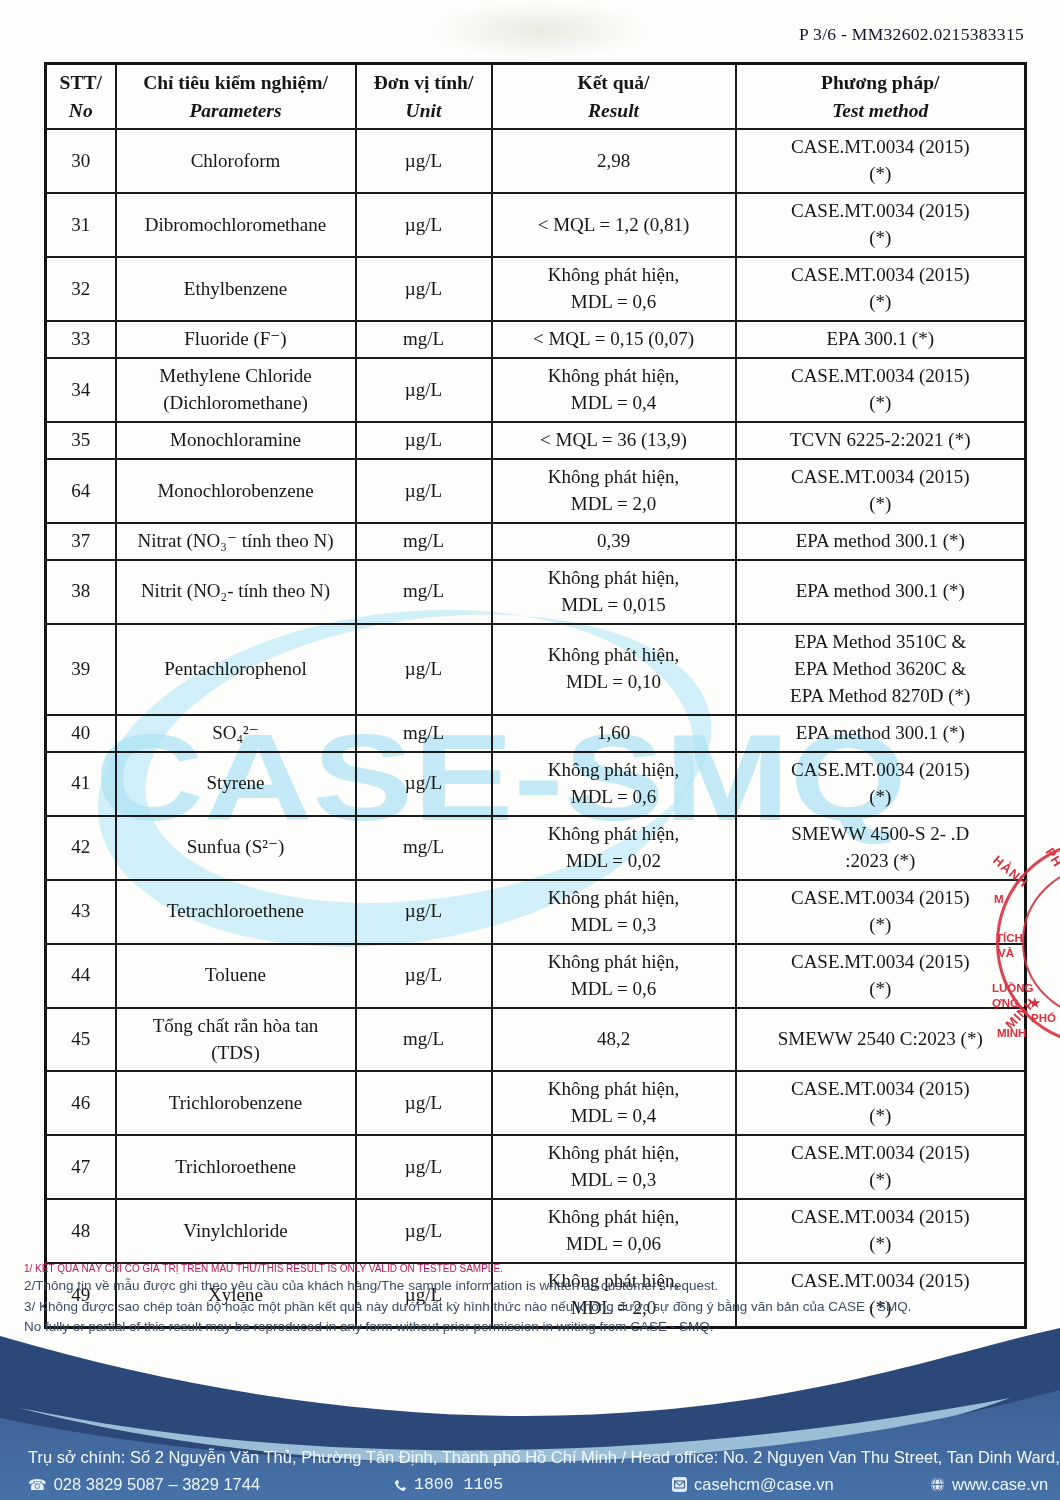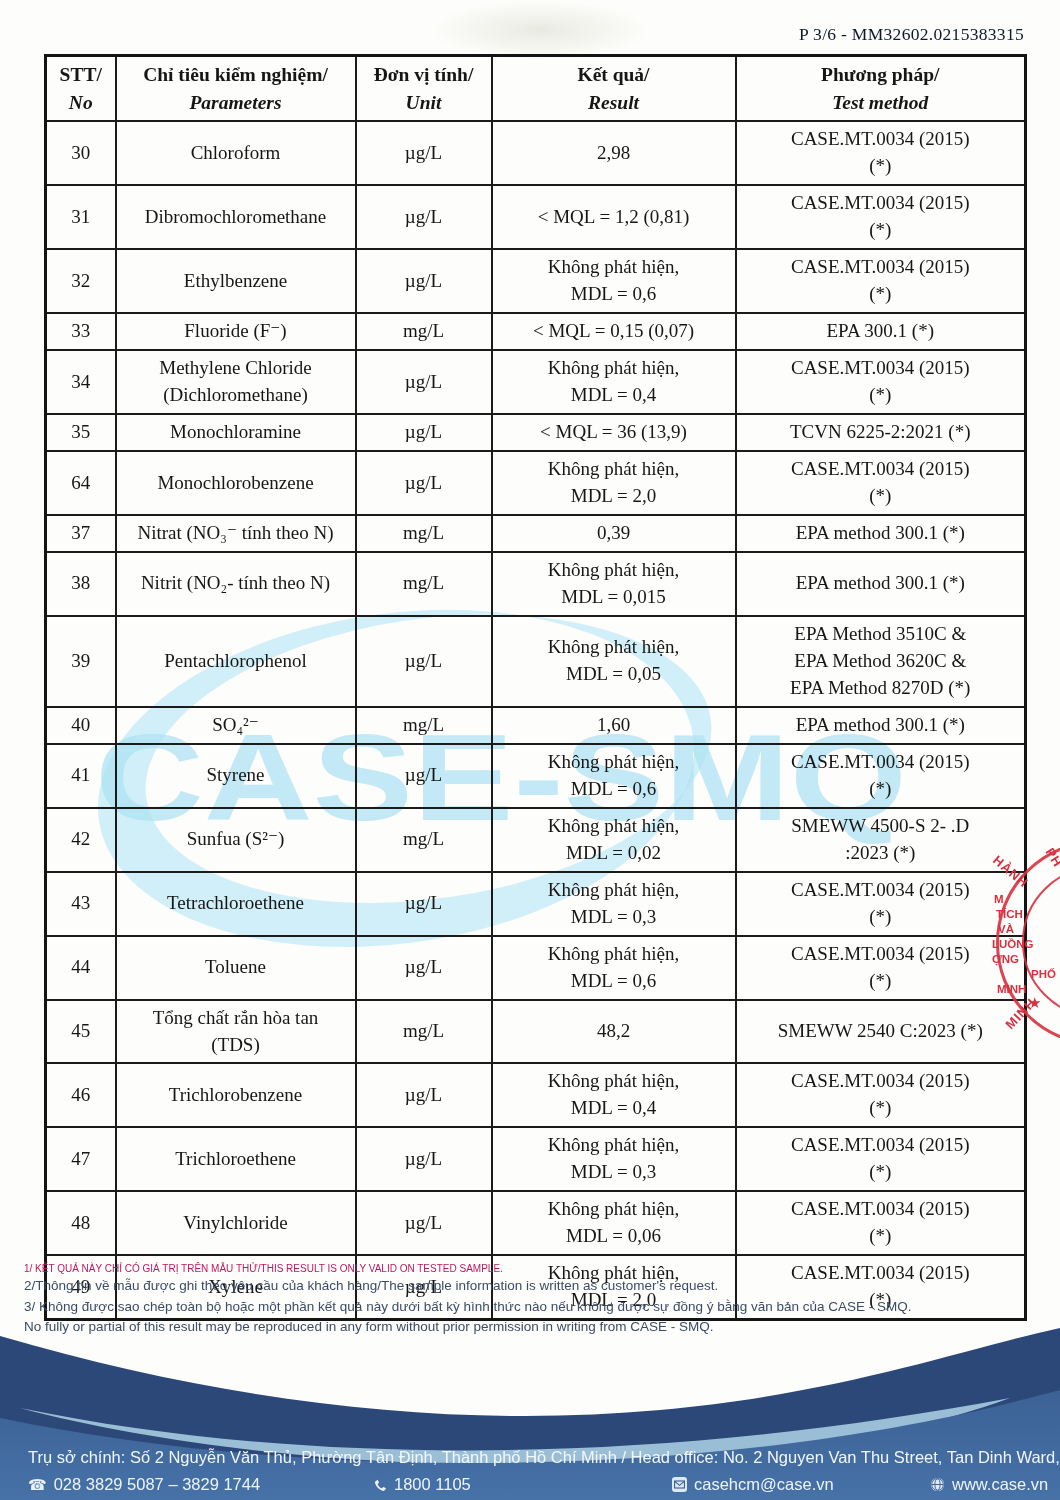--- a/index.html
+++ b/index.html
@@ -16,21 +16,21 @@
     pointer-events:none;
   }
   .page-label{
     position:absolute; top:24px; right:36px;
     font-size:17.5px; letter-spacing:.3px; color:#0f172a;
   }
   
   .wm{ position:absolute; left:0; top:520px; width:1060px; height:500px; z-index:0; }
   
   table.results{
-    position:absolute; left:44px; top:54px; width:980px;
+    position:absolute; left:44px; top:62px; width:980px;
     border-collapse:collapse; z-index:1; background:transparent;
     table-layout:fixed;
   }
   table.results th, table.results td{
     border:2px solid #1b1b1b; text-align:center; vertical-align:middle;
     padding:4px 4px; line-height:1.42; font-size:19px;
   }
   table.results{ border:3px solid #141414; }
   th .vi{ font-weight:bold; font-size:19.5px; }
   th .en{ font-weight:bold; font-style:italic; font-size:19.5px; }
@@ -55,21 +55,21 @@
   .footer{ position:absolute; left:0; top:1320px; width:1060px; height:180px; z-index:1;
            font-family:"Liberation Sans","DejaVu Sans",sans-serif; }
   .footer svg{ position:absolute; left:0; top:0; }
   .footer .address{
     position:absolute; left:28px; top:128px; width:1020px;
     color:#f3f7fb; font-size:16.5px; white-space:nowrap;
   }
   .footer .contacts{ position:absolute; left:0; top:155px; width:1060px; height:24px; color:#eef4fa; font-size:16.5px; }
   .footer .citem{ position:absolute; display:flex; align-items:center; gap:7px; white-space:nowrap; }
   .footer .citem svg{ position:static; }
-  .c-phone{ left:28px; } .c-hotline{ left:372px; } .c-mail{ left:672px; } .c-web{ left:930px;text-align:center; }
+  .c-phone{ left:28px; } .c-hotline{ left:392px;font-family:Liberation Mono, monospace; } .c-mail{ left:672px; } .c-web{ left:930px;text-align:center; }
   .glyph-icon{ font-family:"DejaVu Sans",sans-serif; font-size:15px; color:#e9f1f9; }
 </style>
 </head>
 <body>
 
 <div class="page">
 
   <div class="smudge"></div>
 
   <div class="page-label">P 3/6 - MM32602.0215383315</div>
@@ -283,21 +283,21 @@
             <div class="ln">39</div>
           </td>
           <td>
             <div class="ln">Pentachlorophenol</div>
           </td>
           <td>
             <div class="ln">µg/L</div>
           </td>
           <td>
             <div class="ln">Không phát hiện,</div>
-            <div class="ln">MDL = 0,05</div>
+            <div class="ln">MDL = 0,10</div>
           </td>
           <td>
             <div class="ln">EPA Method 3510C &amp;</div>
             <div class="ln">EPA Method 3620C &amp;</div>
             <div class="ln">EPA Method 8270D (*)</div>
           </td>
         </tr>
         <tr>
           <td>
             <div class="ln">40</div>
@@ -488,23 +488,23 @@
       </tbody>
   </table>
 
   <div class="stamp">
     <div class="circ outer"></div>
     <div class="circ inner"></div>
     <div class="arc" style="left:4px; top:16px; transform:rotate(40deg);">HÀNH</div>
     <div class="arc" style="left:58px; top:2px; transform:rotate(58deg);">PH</div>
     <div class="lines" id="stamp-lines">
         <div style="padding-left: 2px;">M</div>
-        <div style="padding-left: 4px;">TÍCH</div>
+        <div style="padding-left: 4px; margin-top: 24px;">TÍCH</div>
         <div style="padding-left: 6px;">VÀ</div>
-        <div style="padding-left: 0px;">LUỒNG</div>
+        <div style="padding-left: 0px; margin-top: 20px;">LUỒNG</div>
         <div style="padding-left: 0px;">ỢNG</div>
         <div style="padding-left: 3px; margin-left: 36px;">PHỐ</div>
         <div style="padding-left: 5px;">MINH</div>
       </div>
     <div class="arc" style="left:16px; top:158px; transform:rotate(-46deg);">MINH</div>
     <div class="star">★</div>
   </div>
 
   <div class="notes">
     <div class="n1">1/ KẾT QUẢ NÀY CHỈ CÓ GIÁ TRỊ TRÊN MẪU THỬ/THIS RESULT IS ONLY VALID ON TESTED SAMPLE.</div>

